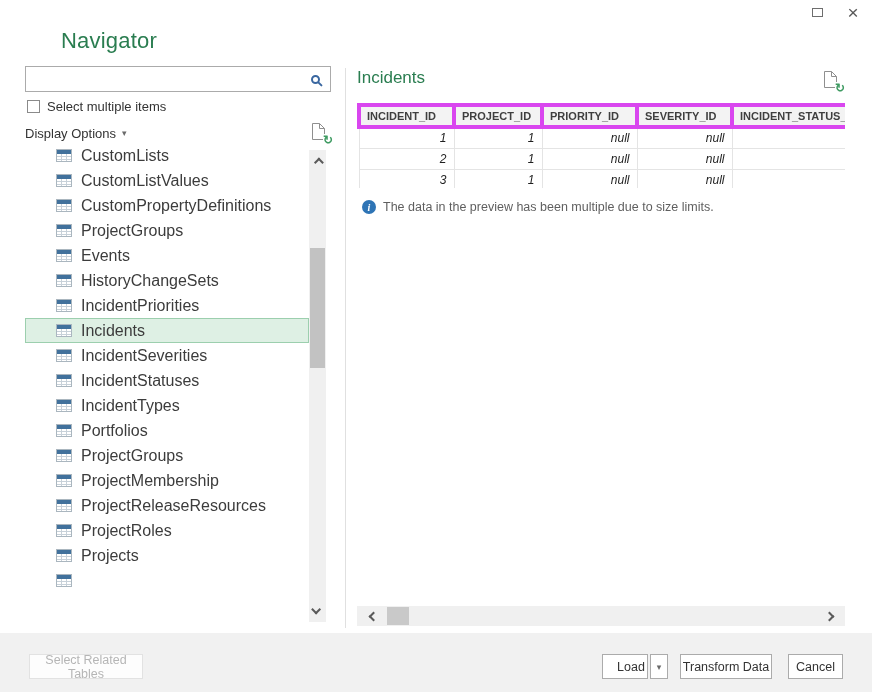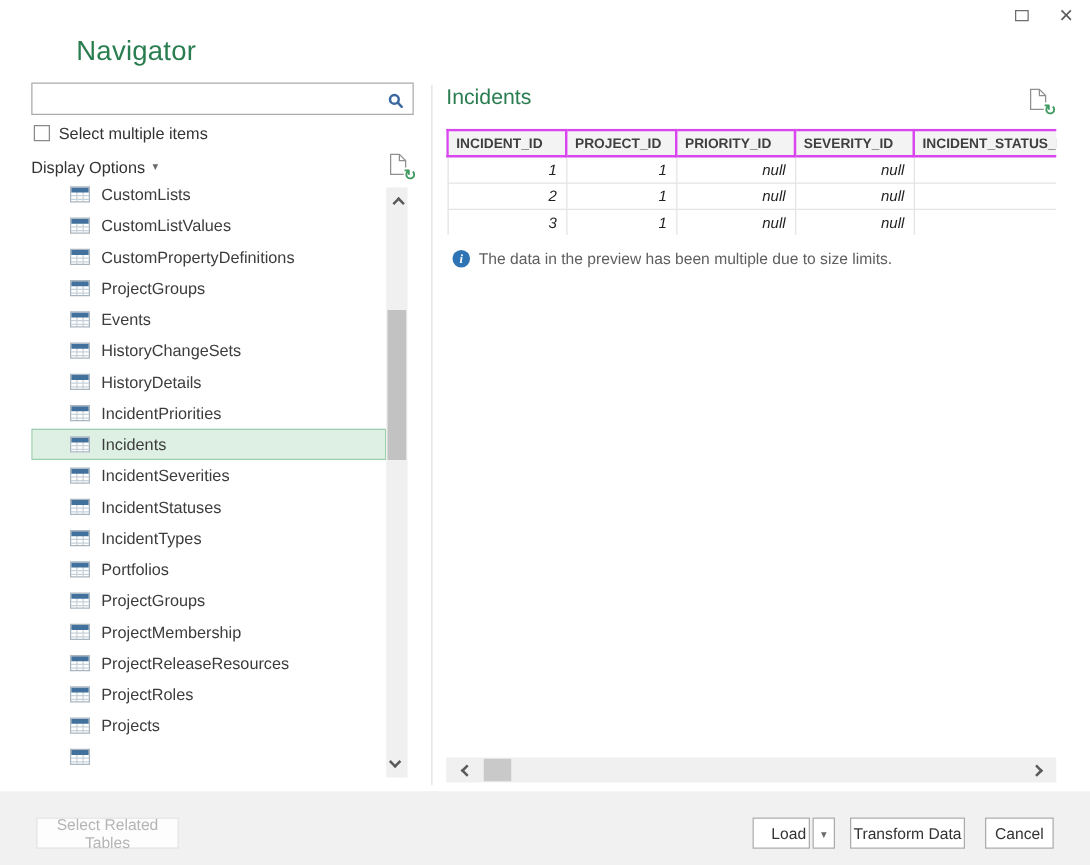--- a/index.html
+++ b/index.html
@@ -32,21 +32,21 @@
   
   .disp-row { position:absolute; left:25px; top:122px; width:306px; height:22px; display:flex; align-items:center; }
   .disp-label { font-size:13px; color:#333; display:flex; align-items:center; gap:6px; cursor:pointer; }
   .caret { font-size:9px; color:#6a6a6a; }
   .pg-refresh { position:relative; width:20px; height:22px; display:inline-block; cursor:pointer; margin-left:auto; }
   .pg-refresh .rf { position:absolute; right:-2px; bottom:-2px; font-size:12px; font-weight:bold; color:#3f9b62; background:#fff; line-height:1; }
 
   
   .nav-list { position:absolute; left:25px; top:147px; width:284px; height:479px; overflow:hidden; }
   .nav-inner { position:relative; margin-top:-4px; }
-  .nav-item { height:25px; display:flex; align-items:center; gap:9px; padding-left:30px; font-size:13px; color:#3c3c3c; cursor:pointer; border:1px solid transparent; }
+  .nav-item { height:25px; display:flex; align-items:center; gap:9px; padding-left:30px; font-size:16px; color:#3c3c3c; cursor:pointer; border:1px solid transparent; }
   .nav-item.selected { background:#def0e4; border:1px solid #9ccfae; }
   .tbl-icon { width:16px; height:13px; flex:none; border:1px solid #aab6bf; background:
       linear-gradient(#41719c,#41719c) 0 0/100% 4px no-repeat,
       linear-gradient(#c7d1d9,#c7d1d9) 4px 0/1px 100% no-repeat,
       linear-gradient(#c7d1d9,#c7d1d9) 9px 0/1px 100% no-repeat,
       linear-gradient(#c7d1d9,#c7d1d9) 0 6px/100% 1px no-repeat,
       linear-gradient(#c7d1d9,#c7d1d9) 0 9px/100% 1px no-repeat,
       #fff; }
 
   
@@ -64,21 +64,21 @@
 
   
   .pv-title { position:absolute; left:357px; top:68px; font-size:17px; font-weight:300; color:#2a7d50; }
   .pv-refresh { position:absolute; right:29px; top:70px; }
 
   .pv-table-wrap { position:absolute; left:357px; top:103px; width:488px; height:85px; overflow:hidden; }
   table.pv { border-collapse:collapse; table-layout:fixed; width:533px; }
   table.pv col:nth-child(1){width:95px;} table.pv col:nth-child(2){width:88px;}
   table.pv col:nth-child(3){width:95px;} table.pv col:nth-child(4){width:95px;}
   table.pv col:nth-child(5){width:160px;}
-  table.pv th { background:#f3f3f3; border:2px solid #d946ef; font-size:11px; font-weight:bold; color:#3f3f3f; text-align:left; padding:3px 6px; height:21px; white-space:nowrap; overflow:hidden; }
+  table.pv th { background:#f3f3f3; border:4px solid #d946ef; font-size:11px; font-weight:bold; color:#3f3f3f; text-align:left; padding:3px 6px; height:21px; white-space:nowrap; overflow:hidden; }
   table.pv td { border:1px solid #e4e4e4; border-top:none; height:21px; font-size:12px; font-style:italic; color:#1f1f1f; text-align:right; padding:2px 7px; background:#fff; white-space:nowrap; }
 
   .info-row { position:absolute; left:362px; top:200px; display:flex; align-items:center; gap:7px; }
   .info-icon { width:14px; height:14px; border-radius:50%; background:#2e74b5; color:#fff; font-size:10px; font-weight:bold; font-style:italic; display:flex; align-items:center; justify-content:center; flex:none; font-family:"Liberation Serif", serif; }
   .info-text { font-size:12.5px; color:#5f5f5f; }
 
   .hscroll { position:absolute; left:357px; top:606px; width:488px; height:20px; background:#f0f0f0; }
   .hs-btn { position:absolute; top:0; width:20px; height:20px; display:flex; align-items:center; justify-content:center; cursor:pointer; }
   .hs-btn.left { left:6px; } .hs-btn.right { right:6px; }
   .hscroll .thumb { position:absolute; top:1px; height:18px; left:30px; width:22px; background:#c9c9c9; }
@@ -151,24 +151,20 @@
           <span class="tbl-icon"></span>
           <span>ProjectGroups</span>
         </div>
       <div class="nav-item">
           <span class="tbl-icon"></span>
           <span>Events</span>
         </div>
       <div class="nav-item">
           <span class="tbl-icon"></span>
           <span>HistoryChangeSets</span>
-        </div>
-      <div class="nav-item">
-          <span class="tbl-icon"></span>
-          <span>HistoryDetails</span>
         </div>
       <div class="nav-item">
           <span class="tbl-icon"></span>
           <span>IncidentPriorities</span>
         </div>
       <div class="nav-item selected">
           <span class="tbl-icon"></span>
           <span>Incidents</span>
         </div>
       <div class="nav-item">

